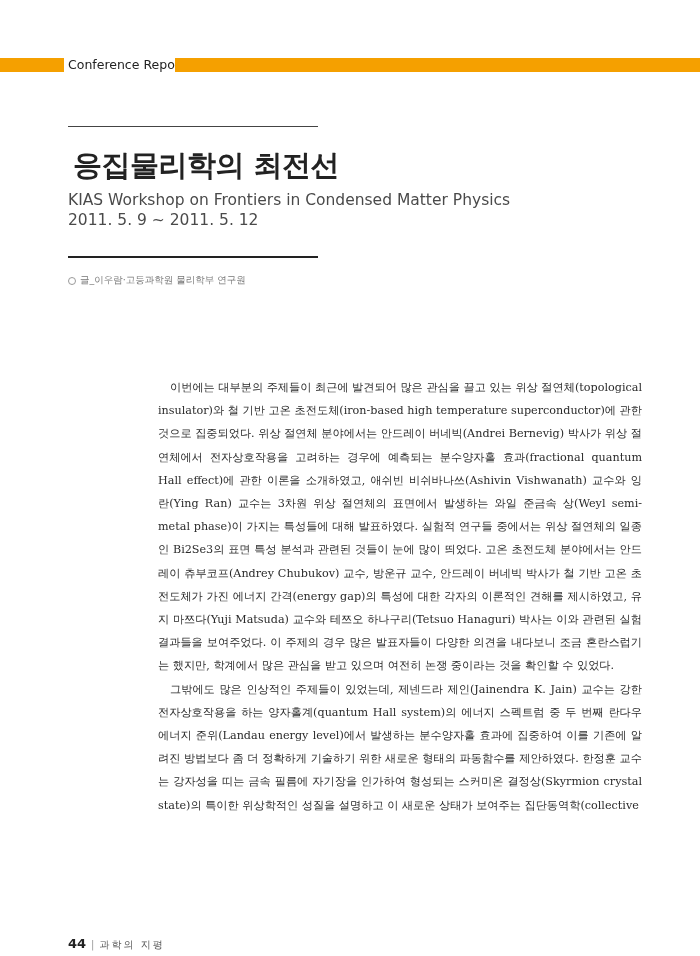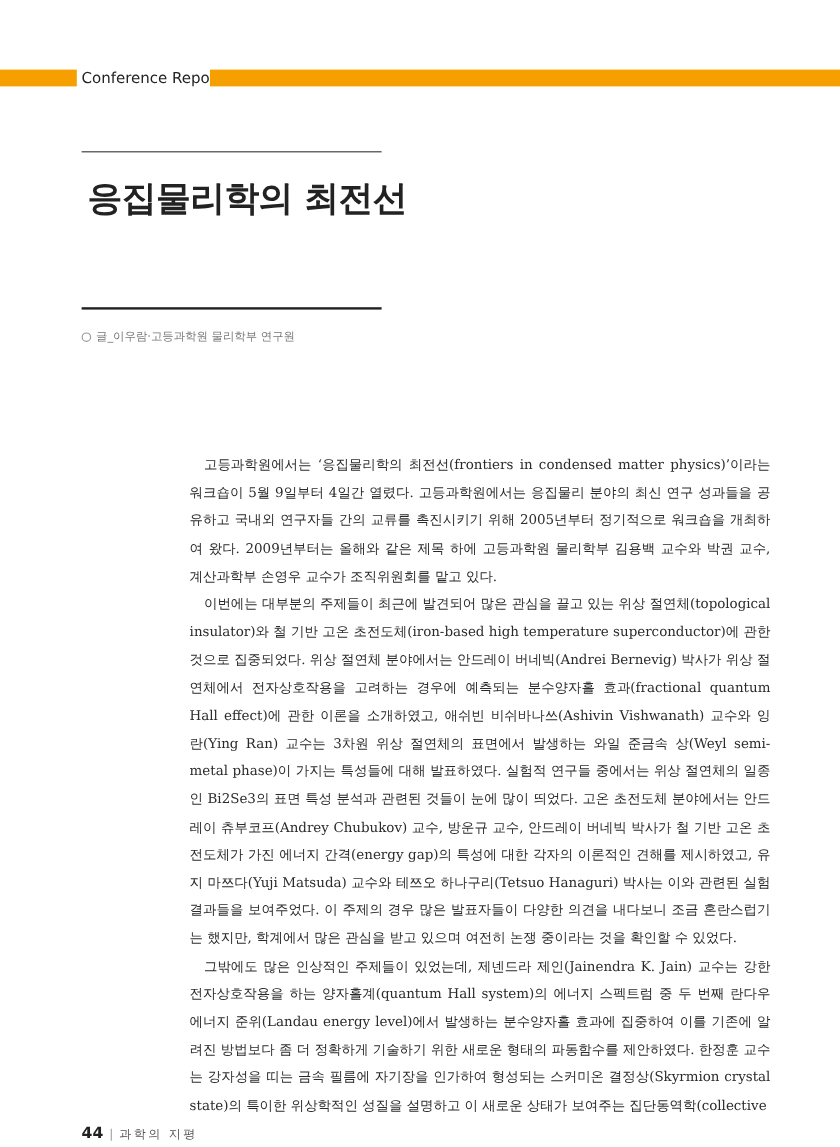--- a/index.html
+++ b/index.html
@@ -36,31 +36,32 @@
   <div class="band-left" style="background: rgb(245, 160, 0);"></div>
   <div class="band-label">Conference Report</div>
   <div class="band-right" style="background: rgb(245, 160, 0);"></div>
 </div>
 
 <div class="rule rule-top"></div>
 
 <div class="title">응집물리학의 최전선</div>
 
 <div class="subtitle">
+  <div>KIAS Workshop on Frontiers in Condensed Matter Physics</div>
+  <div>2011. 5. 9 ~ 2011. 5. 12</div>
 </div>
 
 <div class="rule rule-bottom"></div>
 
 <div class="author">
   <span class="circle"></span>
   <span>글_이우람·고등과학원 물리학부 연구원</span>
 </div>
 
 <div class="body-text">
-  <p>고등과학원에서는 ‘응집물리학의 최전선(frontiers in condensed matter physics)’이라는 워크숍이 5월 9일부터 4일간 열렸다. 고등과학원에서는 응집물리 분야의 최신 연구 성과들을 공유하고 국내외 연구자들 간의 교류를 촉진시키기 위해 2005년부터 정기적으로 워크숍을 개최하여 왔다. 2009년부터는 올해와 같은 제목 하에 고등과학원 물리학부 김용백 교수와 박권 교수, 계산과학부 손영우 교수가 조직위원회를 맡고 있다.</p>
   <p>이번에는 대부분의 주제들이 최근에 발견되어 많은 관심을 끌고 있는 위상 절연체(topological insulator)와 철 기반 고온 초전도체(iron-based high temperature superconductor)에 관한 것으로 집중되었다. 위상 절연체 분야에서는 안드레이 버네빅(Andrei Bernevig) 박사가 위상 절연체에서 전자상호작용을 고려하는 경우에 예측되는 분수양자홀 효과(fractional quantum Hall effect)에 관한 이론을 소개하였고, 애쉬빈 비쉬바나쓰(Ashivin Vishwanath) 교수와 잉 란(Ying Ran) 교수는 3차원 위상 절연체의 표면에서 발생하는 와일 준금속 상(Weyl semi-metal phase)이 가지는 특성들에 대해 발표하였다. 실험적 연구들 중에서는 위상 절연체의 일종인 Bi2Se3의 표면 특성 분석과 관련된 것들이 눈에 많이 띄었다. 고온 초전도체 분야에서는 안드레이 츄부코프(Andrey Chubukov) 교수, 방운규 교수, 안드레이 버네빅 박사가 철 기반 고온 초전도체가 가진 에너지 간격(energy gap)의 특성에 대한 각자의 이론적인 견해를 제시하였고, 유지 마쯔다(Yuji Matsuda) 교수와 테쯔오 하나구리(Tetsuo Hanaguri) 박사는 이와 관련된 실험 결과들을 보여주었다. 이 주제의 경우 많은 발표자들이 다양한 의견을 내다보니 조금 혼란스럽기는 했지만, 학계에서 많은 관심을 받고 있으며 여전히 논쟁 중이라는 것을 확인할 수 있었다.</p>
   <p>그밖에도 많은 인상적인 주제들이 있었는데, 제넨드라 제인(Jainendra K. Jain) 교수는 강한 전자상호작용을 하는 양자홀계(quantum Hall system)의 에너지 스펙트럼 중 두 번째 란다우 에너지 준위(Landau energy level)에서 발생하는 분수양자홀 효과에 집중하여 이를 기존에 알려진 방법보다 좀 더 정확하게 기술하기 위한 새로운 형태의 파동함수를 제안하였다. 한정훈 교수는 강자성을 띠는 금속 필름에 자기장을 인가하여 형성되는 스커미온 결정상(Skyrmion crystal state)의 특이한 위상학적인 성질을 설명하고 이 새로운 상태가 보여주는 집단동역학(collective</p>
 </div>
 
 <div class="footer">
   <span class="pageno">44</span>
   <span class="sep">|</span>
   <span class="mag">과학의 지평</span>
 </div>
 

